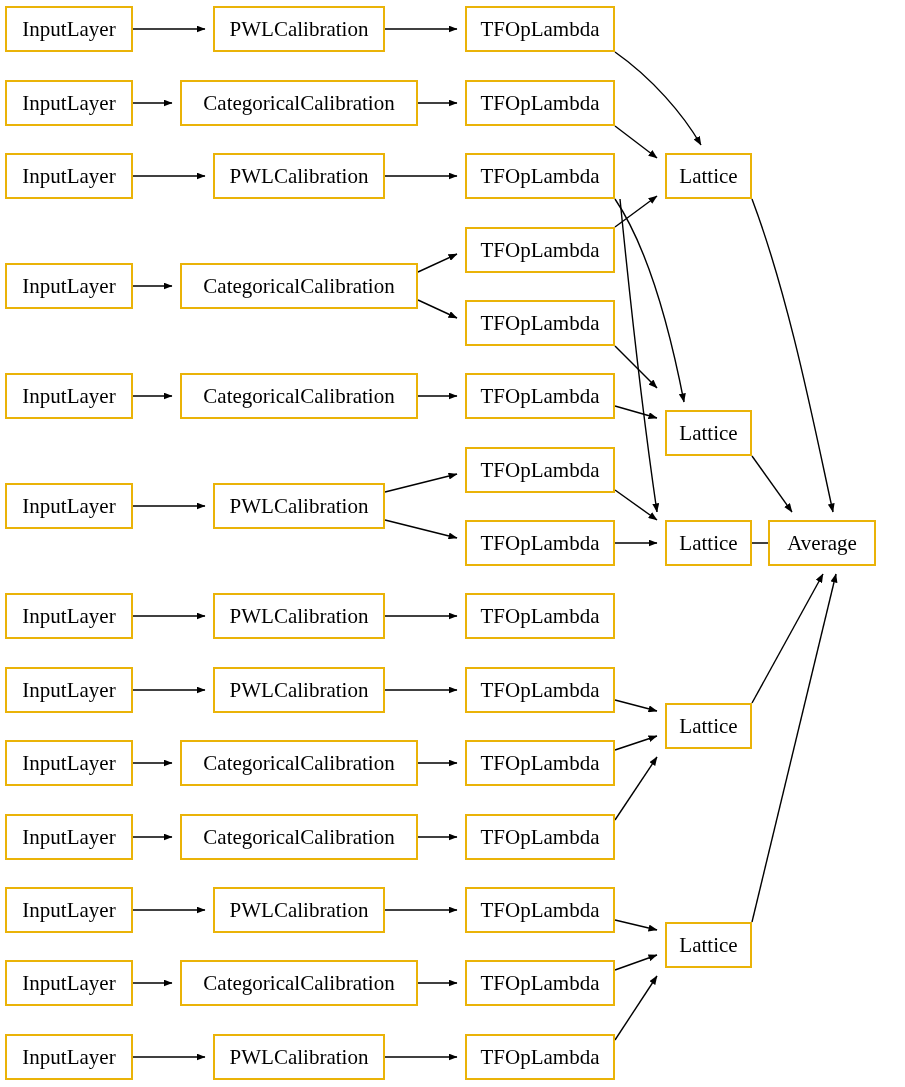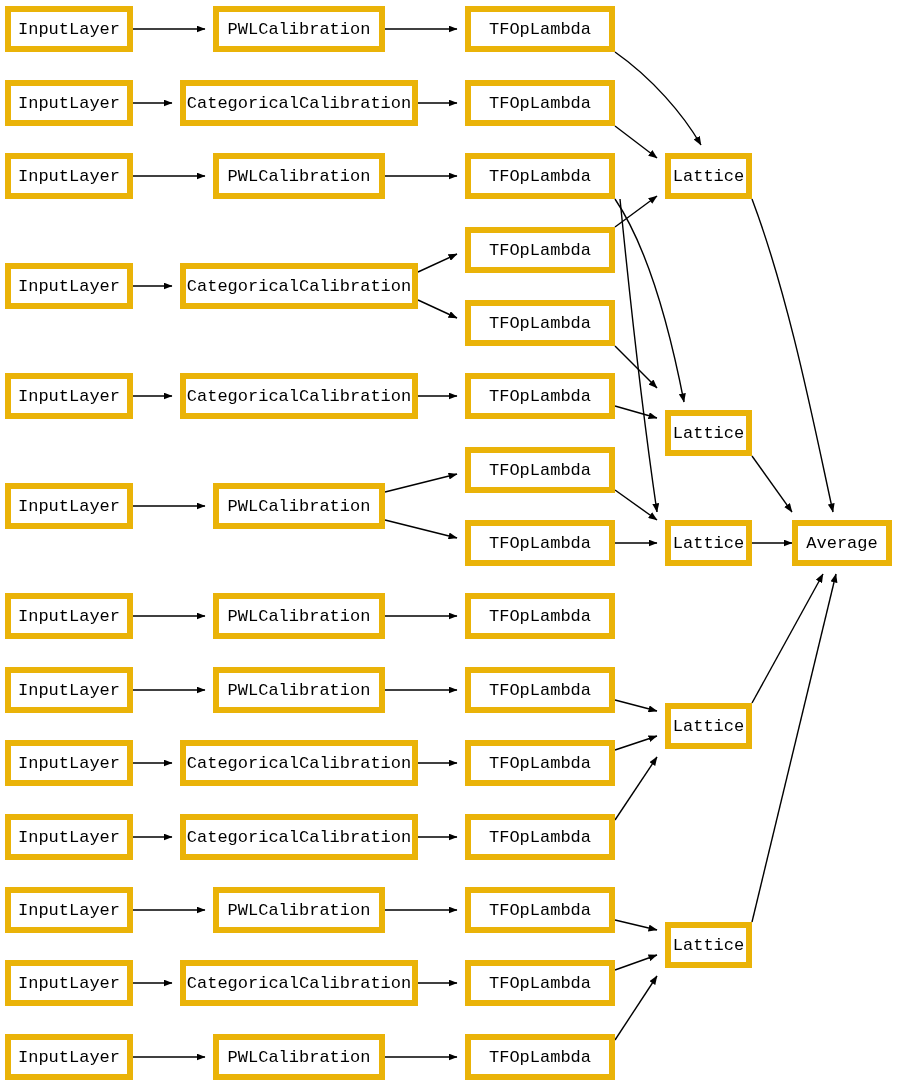--- a/index.html
+++ b/index.html
@@ -20,31 +20,30 @@
     position: absolute;
     left: 0;
     top: 0;
     width: 905px;
     height: 1087px;
     pointer-events: none;
   }
   .node {
     position: absolute;
     box-sizing: border-box;
-    border: 6px solid #eab308;
+    border: 2px solid #eab308;
     background: #ffffff;
     display: flex;
     align-items: center;
     justify-content: center;
     color: #000000;
-    font-size: 17px;
+    font-size: 21px;
     line-height: 1;
     white-space: nowrap;
     letter-spacing: 0px;
-    font-family: Liberation Mono, monospace;
   }
   .node-label {
     pointer-events: none;
   }
 </style>
 </head>
 <body>
 
 <div id="canvas">
   <svg id="edge-layer" viewBox="0 0 905 1087" width="905" height="1087" xmlns="http://www.w3.org/2000/svg">
@@ -236,17 +235,17 @@
       </div>
       <div class="node" style="left: 665px; top: 520px; width: 87px; height: 46px;">
         <span class="node-label">Lattice</span>
       </div>
       <div class="node" style="left: 665px; top: 703px; width: 87px; height: 46px;">
         <span class="node-label">Lattice</span>
       </div>
       <div class="node" style="left: 665px; top: 922px; width: 87px; height: 46px;">
         <span class="node-label">Lattice</span>
       </div>
-      <div class="node" style="left: 792px; top: 520px; width: 100px; height: 46px;">
+      <div class="node" style="left: 768px; top: 520px; width: 108px; height: 46px;">
         <span class="node-label">Average</span>
       </div>
     </div>
 </div>
 
 </body></html>

